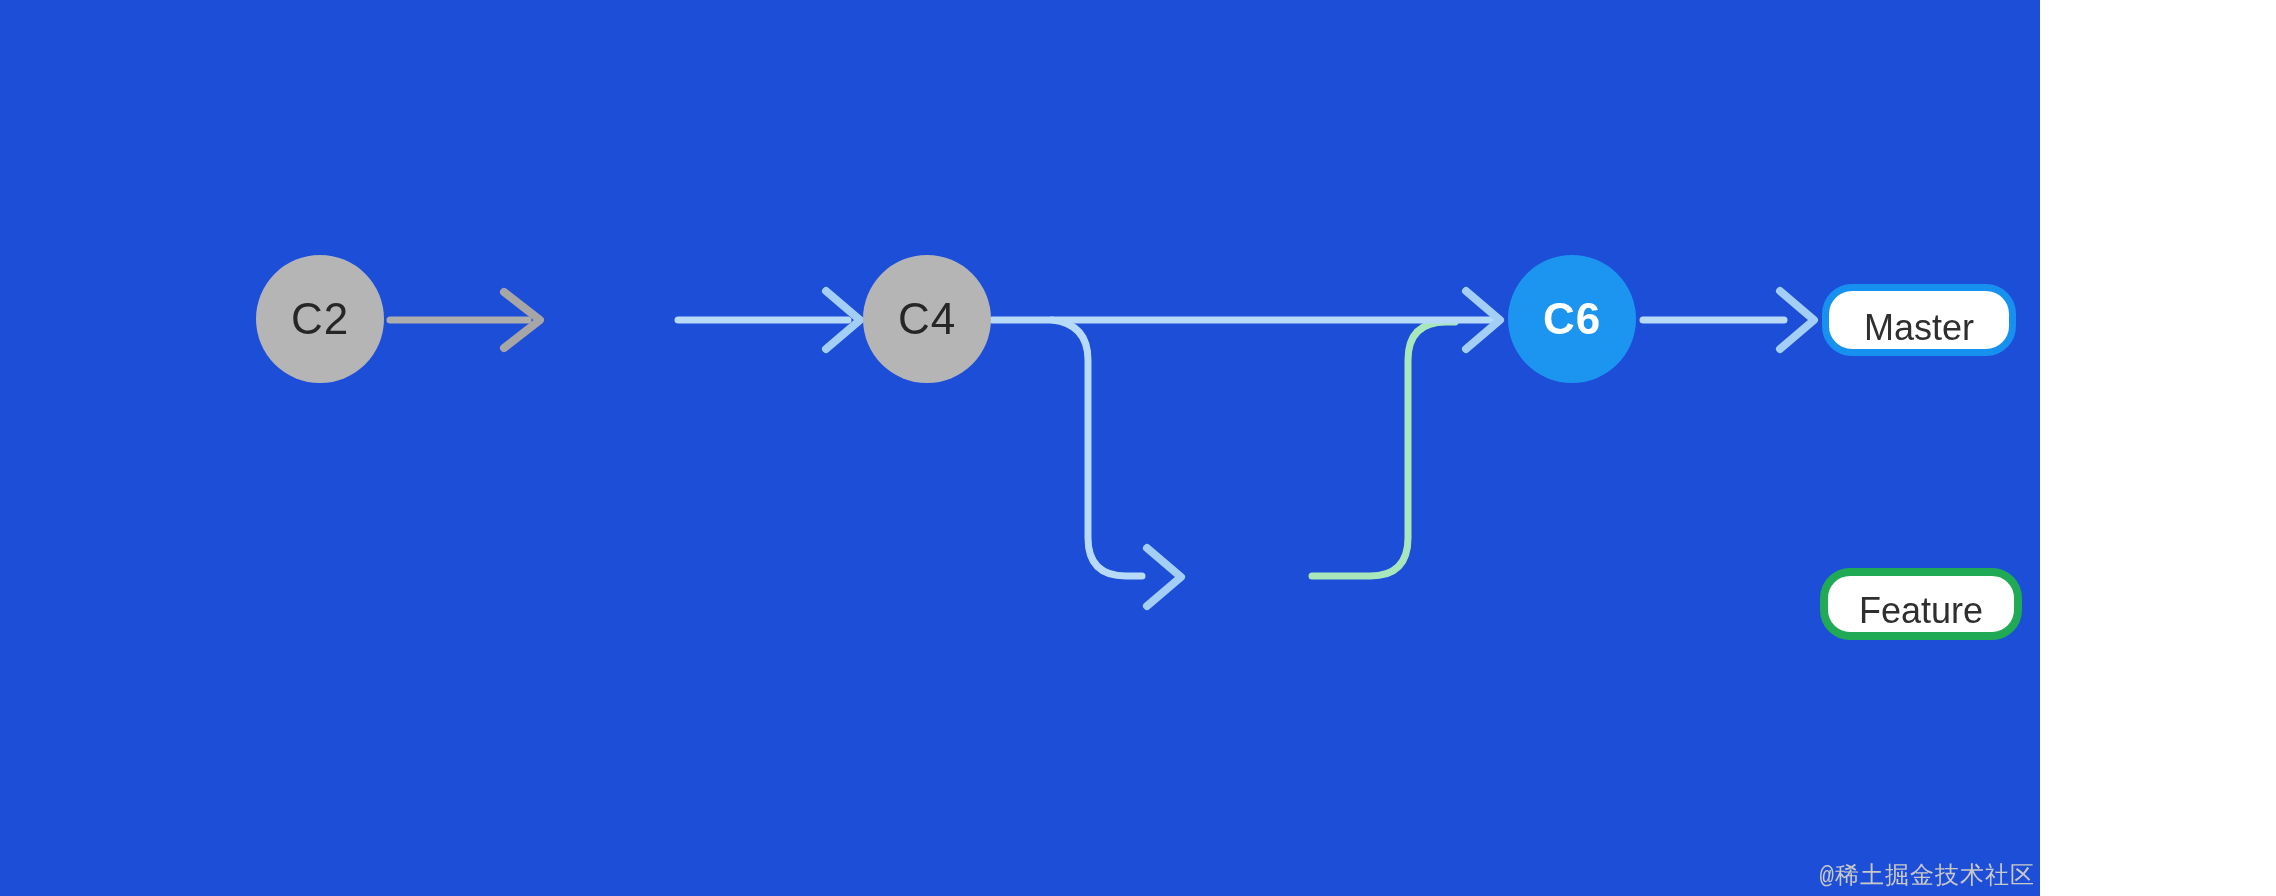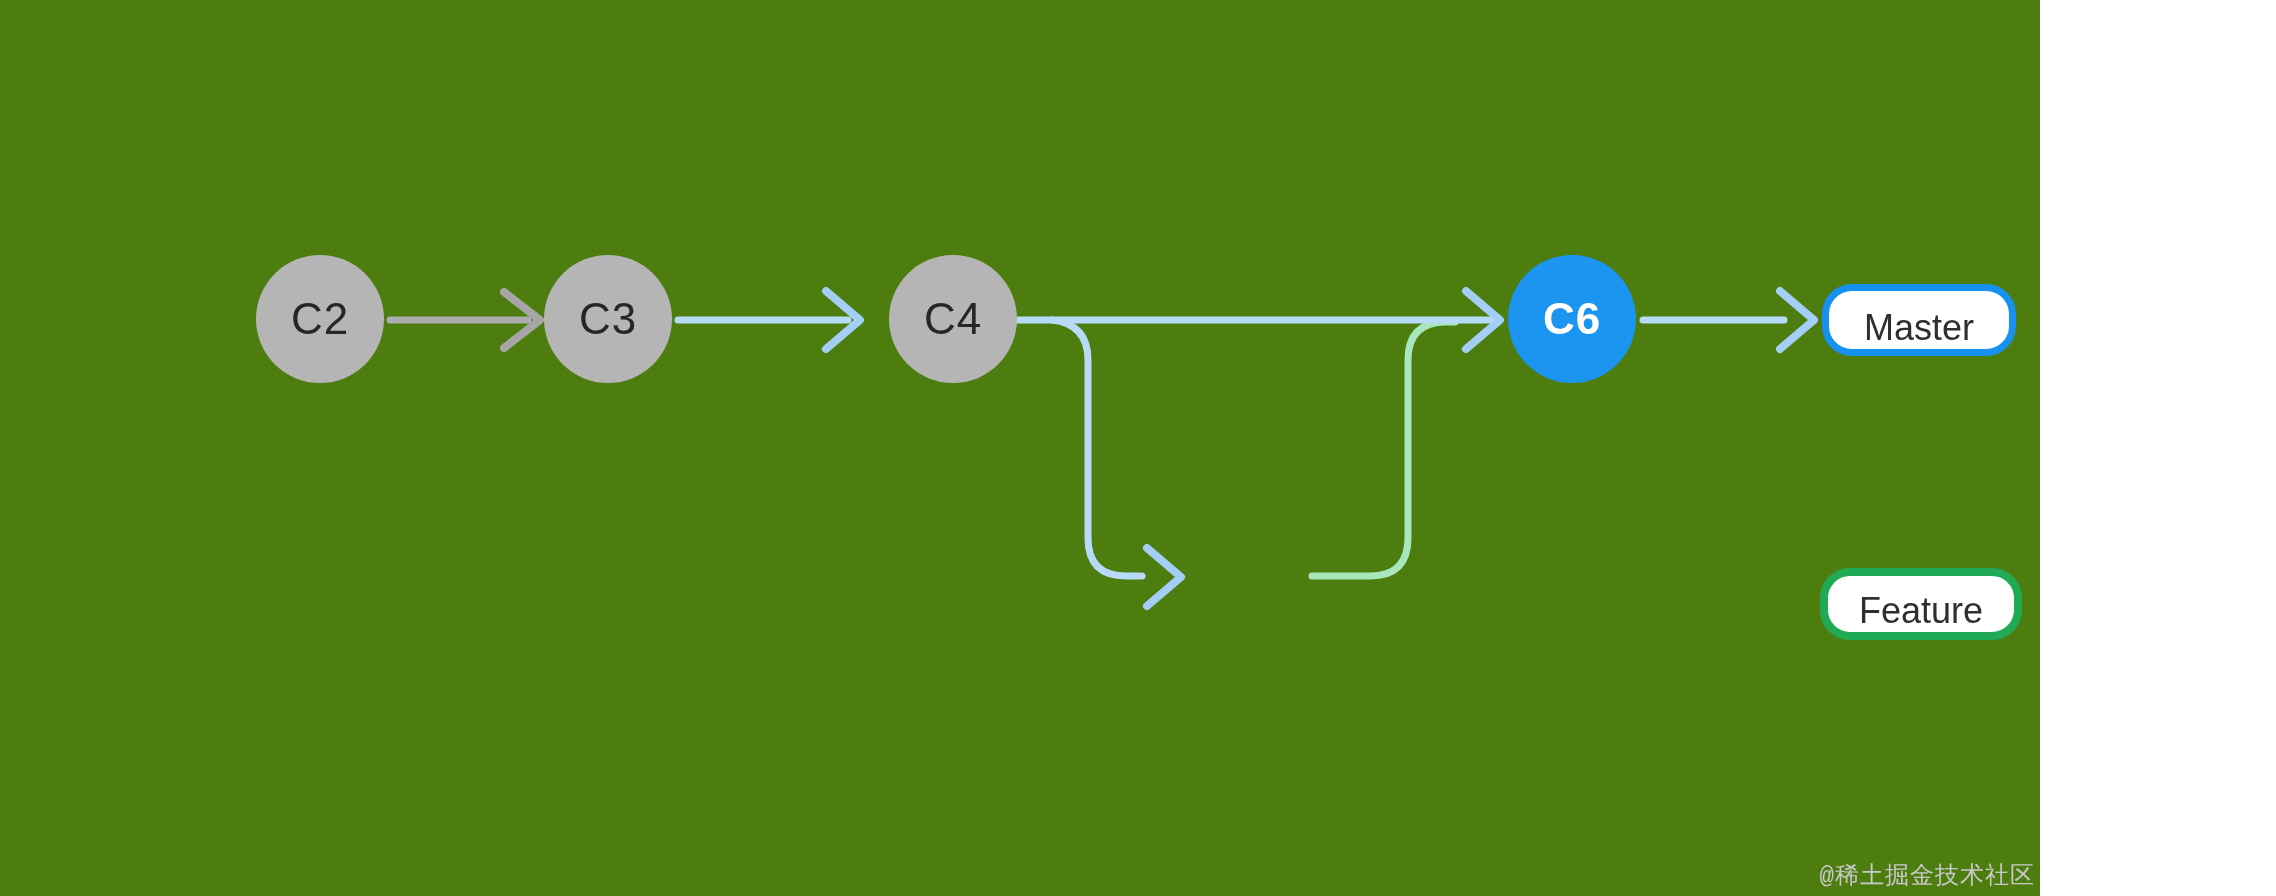--- a/index.html
+++ b/index.html
@@ -5,21 +5,21 @@
   html, body {
     margin: 0;
     padding: 0;
     background: #ffffff;
     font-family: "Liberation Sans", "DejaVu Sans", sans-serif;
   }
   .canvas {
     position: relative;
     width: 2040px;
     height: 896px;
-    background: #4d7c0f;
+    background: #1d4ed8;
     overflow: hidden;
   }
   .edges-layer {
     position: absolute;
     left: 0;
     top: 0;
     width: 2276px;
     height: 896px;
   }
   .node {
@@ -46,21 +46,21 @@
     display: flex;
     align-items: flex-end;
     justify-content: center;
     font-size: 36px;
     font-weight: 500;
   }
   .branch-label.master { left: 1822px; top: 284px; width: 194px; }
   .branch-label.feature { left: 1820px; top: 540px; width: 202px; border-width: 8px; margin-top: 28px; }
   .node.c2 { left: 256px; top: 255px; }
   .node.c3 { left: 544px; top: 255px; }
-  .node.c4 { left: 889px; top: 255px; justify-content: center; }
+  .node.c4 { left: 863px; top: 255px; justify-content: center; }
   .node.c5 { left: 1184px; top: 512px; }
   .node.c6 { left: 1508px; top: 255px; }
   .watermark {
     position: absolute;
     right: 5px;
     bottom: 5px;
     font-size: 24px;
     font-family: Liberation Mono, monospace;
     letter-spacing: 1px;
     user-select: none;
@@ -89,23 +89,20 @@
     <path d="M1147 548 L1181 577 L1147 606" stroke-width="8" stroke-linecap="round" stroke-linejoin="round" stroke="#a3cef5"></path>
 
     <path d="M1643 320 H1784" stroke-width="7" stroke-linecap="round" stroke="#b7daf8"></path>
     <path d="M1780 291 L1814 320 L1780 349" stroke-width="8" stroke-linecap="round" stroke-linejoin="round" stroke="#a3cef5"></path>
   </svg>
 
   <div class="node c2 dark-text" style="background-color: rgb(181, 181, 181); color: rgb(38, 38, 38);">
     <span>C2</span>
   </div>
 
-  <div class="node c3 dark-text" style="background-color: rgb(181, 181, 181); color: rgb(38, 38, 38);">
-    <span>C3</span>
-  </div>
 
   <div class="node c4 dark-text" style="background-color: rgb(181, 181, 181); color: rgb(38, 38, 38);">
     <span>C4</span>
   </div>
 
 
   <div class="node c6 light-text" style="background-color: rgb(27, 149, 240); color: rgb(255, 255, 255); text-align: center;">
     <span>C6</span>
   </div>
 

